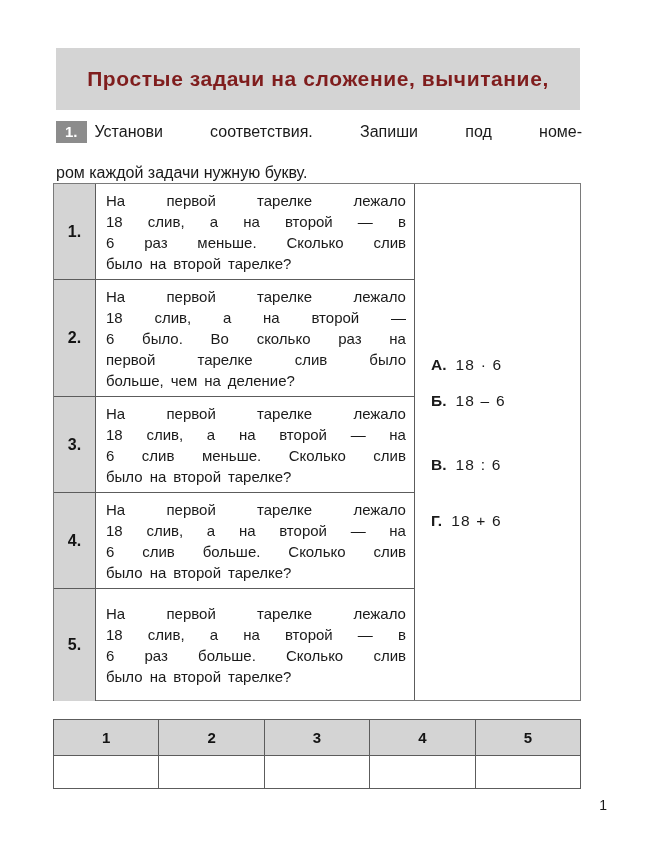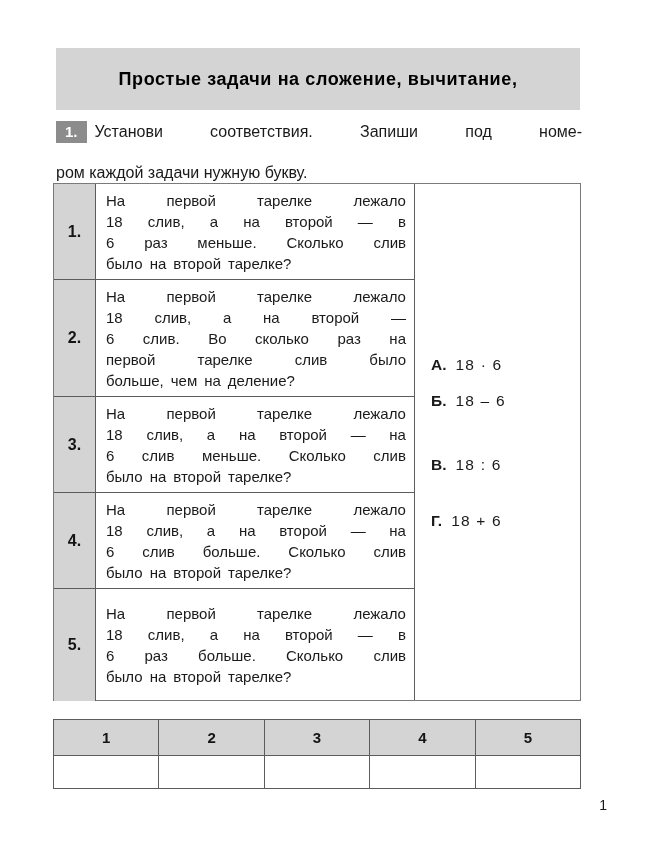--- a/index.html
+++ b/index.html
@@ -32,24 +32,24 @@
     width: 524px;
     height: 62px;
     background: #d4d4d4;
     display: flex;
     flex-direction: column;
     align-items: center;
     justify-content: center;
     box-sizing: border-box;
   }
   .section-header .line {
-    font-size: 18px;
+    font-size: 21px;
     font-weight: bold;
     letter-spacing: 0.6px;
-    color: #000000;
+    color: #7f1d1d;
     text-align: center;
     line-height: 26px;
     white-space: nowrap;
   }
 
   
   .task-block {
     position: absolute;
     left: 56px;
     top: 120px;
@@ -289,21 +289,21 @@
           <div class="tline">
               <span>18</span>
               <span>слив,</span>
               <span>а</span>
               <span>на</span>
               <span>второй</span>
               <span>—</span>
             </div>
           <div class="tline">
               <span>6</span>
-              <span>слив.</span>
+              <span>было.</span>
               <span>Во</span>
               <span>сколько</span>
               <span>раз</span>
               <span>на</span>
             </div>
           <div class="tline">
               <span>первой</span>
               <span>тарелке</span>
               <span>слив</span>
               <span>было</span>

